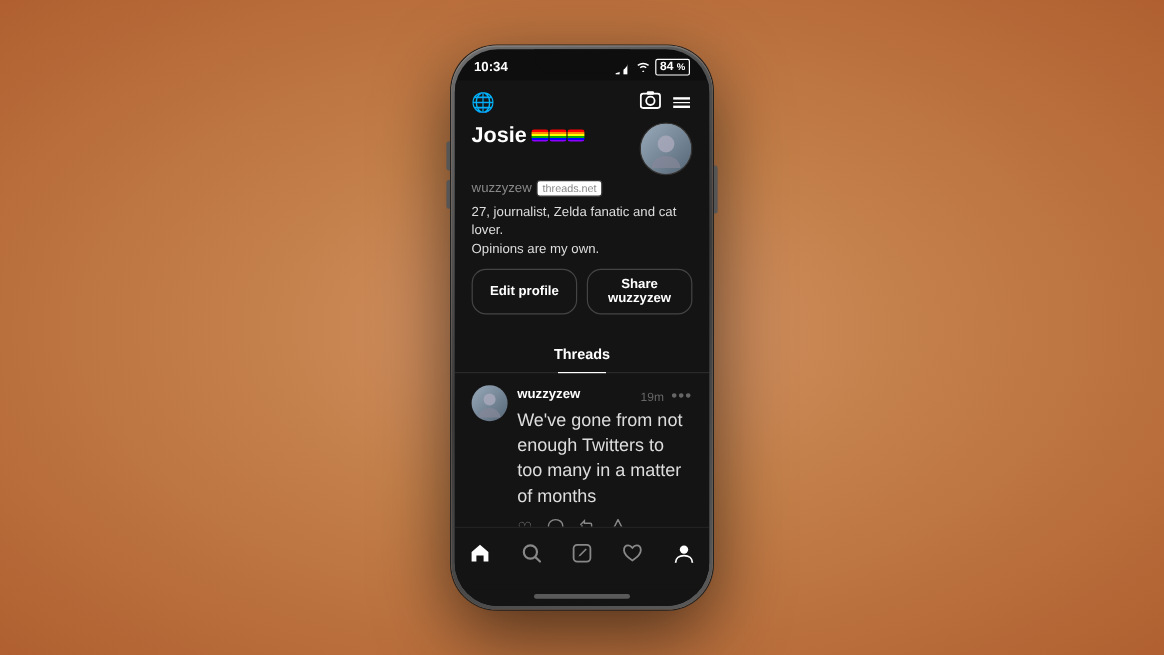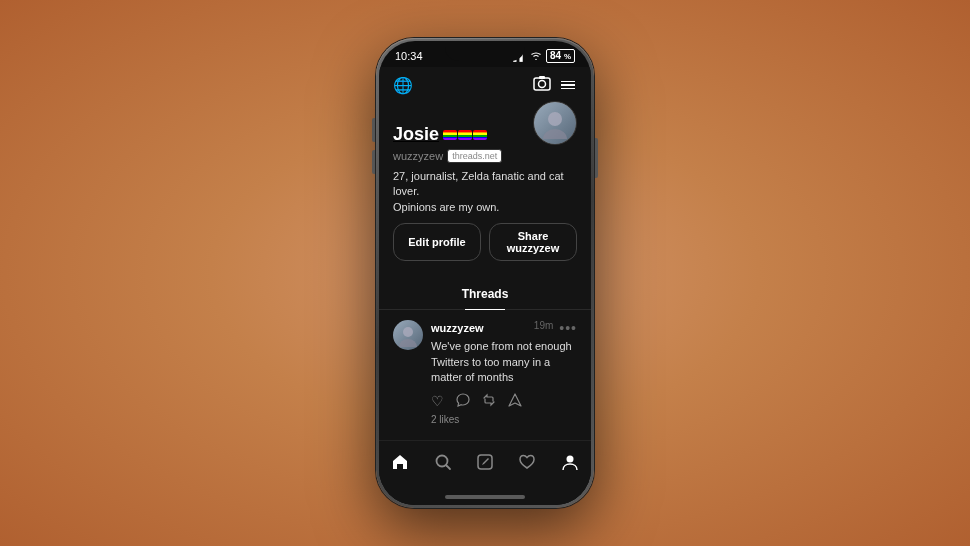--- a/index.html
+++ b/index.html
@@ -44,21 +44,21 @@
       display: flex;
       justify-content: space-between;
       align-items: center;
       padding: 8px 16px 4px;
       color: #fff;
       font-size: 11px;
       font-weight: 600;
       flex-shrink: 0;
     }
 
-    .status-bar-left { font-size: 11px; font-weight: 400; }
+    .status-bar-left { font-size: 11px; font-weight: 700; }
 
     .status-bar-right {
       display: flex;
       align-items: center;
       gap: 4px;
       font-size: 9px;
     }
 
     .notch {
       position: absolute;
@@ -103,23 +103,22 @@
 
     
     .profile-section {
       padding: 0 14px 8px;
       flex-shrink: 0;
     }
 
     .profile-header {
       display: flex;
       justify-content: space-between;
-      align-items: flex-end;
+      align-items: flex-start;
       margin-bottom: 4px;
-      text-decoration: underline;
     }
 
     .profile-name {
       color: #fff;
       font-size: 18px;
       font-weight: 700;
       display: flex;
       align-items: center;
       gap: 4px;
     }
@@ -309,29 +308,29 @@
     }
 
     .post-username {
       color: #fff;
       font-size: 11px;
       font-weight: 600;
     }
 
     .post-meta {
       display: flex;
-      align-items: flex-start;
+      align-items: flex-end;
       gap: 6px;
       color: #666;
       font-size: 10px;
     }
 
     .post-text {
       color: #ddd;
-      font-size: 11px;
+      font-size: 15px;
       line-height: 1.4;
       margin-bottom: 8px;
     }
 
     .post-actions {
       display: flex;
       gap: 12px;
       color: #888;
       font-size: 14px;
       margin-bottom: 4px;

